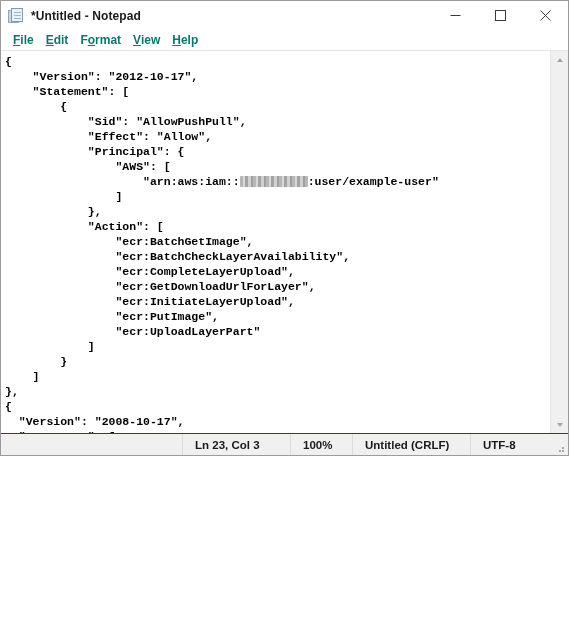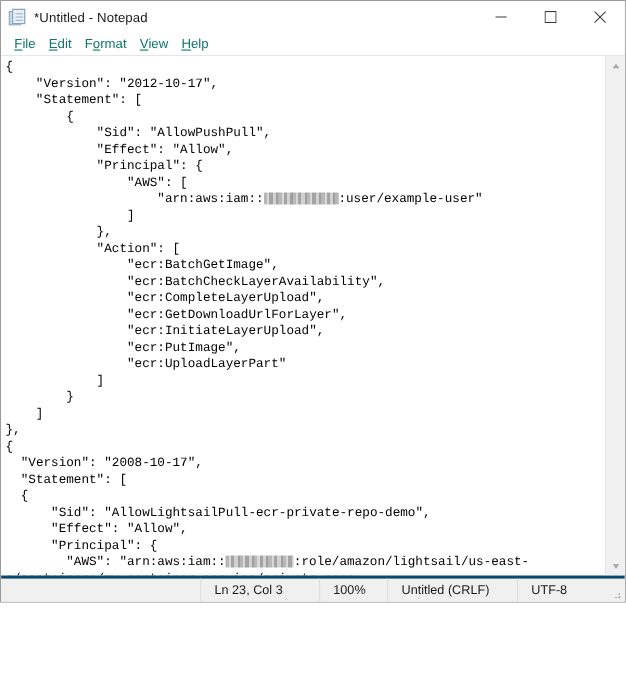--- a/index.html
+++ b/index.html
@@ -9,27 +9,28 @@
     background: #ffffff;
   }
   body {
     font-family: "Liberation Sans", sans-serif;
     -webkit-font-smoothing: antialiased;
   }
 
   #window {
     position: relative;
     width: 569px;
-    height: 548px;
+    height: 456px;
     box-sizing: border-box;
     border: 1px solid #9b9b9b;
     background: #ffffff;
     display: flex;
     flex-direction: column;
     overflow: hidden;
+    font-weight: bold;
   }
 
   
   .titlebar {
     height: 29px;
     min-height: 29px;
     background: #ffffff;
     display: flex;
     align-items: center;
     position: relative;
@@ -202,21 +203,21 @@
     border-right: 3.5px solid transparent;
   }
   .arrow-up { border-bottom: 4px solid #a6a6a6; }
   .arrow-down { border-top: 4px solid #a6a6a6; }
 
   
   .statusbar {
     height: 21px;
     min-height: 21px;
     background: #f0f0f0;
-    border-top: 3px solid #0c4a6e;
+    border-top: 1px solid #0c4a6e;
     display: flex;
     align-items: stretch;
     font-size: 11.5px;
     color: #1a1a1a;
     user-select: none;
   }
   .sb-spacer { flex: 1 1 auto; }
   .sb-cell {
     display: flex;
     align-items: center;

